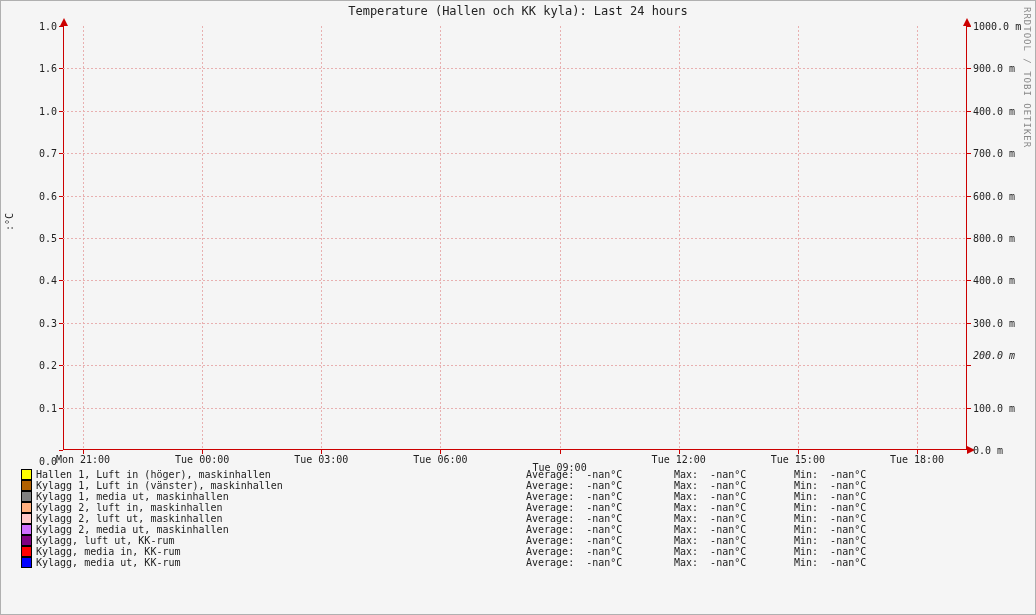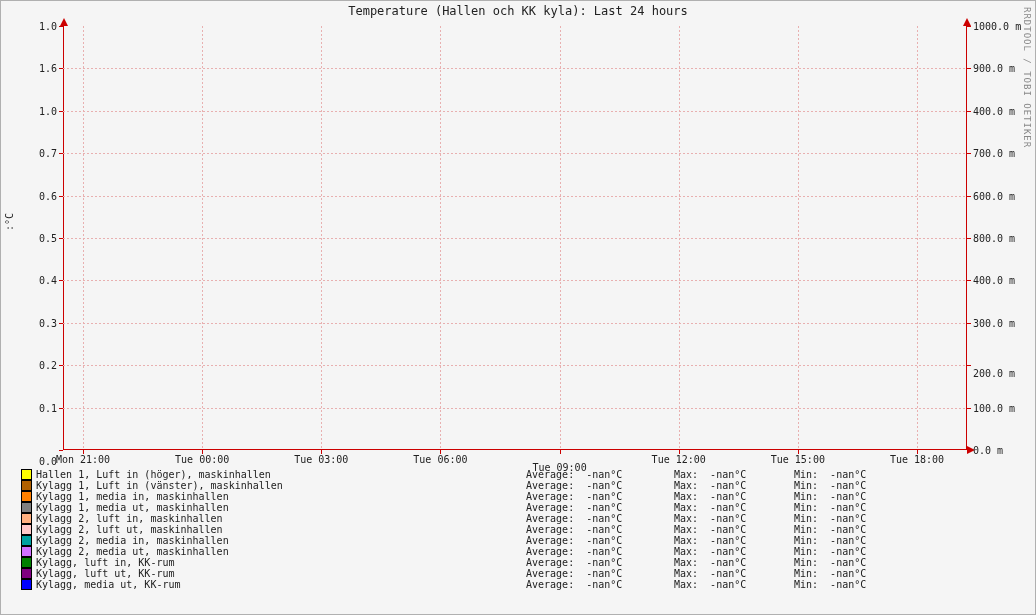--- a/index.html
+++ b/index.html
@@ -54,21 +54,21 @@
       <div class="ytick-right" style="top: 424px;">0.0 m</div>
       <div class="grid-h" style="top: 381.6px;"></div>
       <div class="tickmark" style="left: -4px; width: 4px; height: 1px; top: 381.6px;"></div>
       <div class="tickmark" style="right: -4px; width: 4px; height: 1px; top: 381.6px;"></div>
       <div class="ytick-left" style="top: 381.6px;">0.1</div>
       <div class="ytick-right" style="top: 381.6px;">100.0 m</div>
       <div class="grid-h" style="top: 339.2px;"></div>
       <div class="tickmark" style="left: -4px; width: 4px; height: 1px; top: 339.2px;"></div>
       <div class="tickmark" style="right: -4px; width: 4px; height: 1px; top: 339.2px;"></div>
       <div class="ytick-left" style="top: 339.2px;">0.2</div>
-      <div class="ytick-right" style="top: 347px;">200.0 m</div>
+      <div class="ytick-right" style="top: 329px; font-style: italic;">200.0 m</div>
       <div class="grid-h" style="top: 296.8px;"></div>
       <div class="tickmark" style="left: -4px; width: 4px; height: 1px; top: 296.8px;"></div>
       <div class="tickmark" style="right: -4px; width: 4px; height: 1px; top: 296.8px;"></div>
       <div class="ytick-left" style="top: 296.8px;">0.3</div>
       <div class="ytick-right" style="top: 296.8px;">300.0 m</div>
       <div class="grid-h" style="top: 254.4px;"></div>
       <div class="tickmark" style="left: -4px; width: 4px; height: 1px; top: 254.4px;"></div>
       <div class="tickmark" style="right: -4px; width: 4px; height: 1px; top: 254.4px;"></div>
       <div class="ytick-left" style="top: 254.4px;">0.4</div>
       <div class="ytick-right" style="top: 254.4px;">400.0 m</div>
@@ -123,23 +123,21 @@
       <div class="tickmark" style="bottom: -4px; height: 4px; width: 1px; left: 734.857px;"></div>
       <div class="xtick" style="left: 734.857px;">Tue 15:00</div>
       <div class="grid-v" style="left: 854px;"></div>
       <div class="tickmark" style="bottom: -4px; height: 4px; width: 1px; left: 854px;"></div>
       <div class="xtick" style="left: 854px;">Tue 18:00</div>
     </div>
 
   <div class="legend" id="legend">
       <div class="legend-row"><span class="swatch" style="background: rgb(255, 255, 0);"></span><span class="legend-name">Hallen 1, Luft in (höger), maskinhallen</span><span class="legend-stat stat-avg">Average:  -nan°C</span><span class="legend-stat stat-max">Max:  -nan°C</span><span class="legend-stat stat-min">Min:  -nan°C</span></div>
       <div class="legend-row"><span class="swatch" style="background: rgb(176, 96, 0);"></span><span class="legend-name">Kylagg 1, Luft in (vänster), maskinhallen</span><span class="legend-stat stat-avg">Average:  -nan°C</span><span class="legend-stat stat-max">Max:  -nan°C</span><span class="legend-stat stat-min">Min:  -nan°C</span></div>
-      <div class="legend-row"><span class="swatch" style="background: rgb(255, 128, 0);"></span><span class="legend-name">Kylagg 1, media in, maskinhallen</span><span class="legend-stat stat-avg">Average:  -nan°C</span><span class="legend-stat stat-max">Max:  -nan°C</span><span class="legend-stat stat-min">Min:  -nan°C</span></div>
       <div class="legend-row"><span class="swatch" style="background: rgb(128, 128, 128);"></span><span class="legend-name">Kylagg 1, media ut, maskinhallen</span><span class="legend-stat stat-avg">Average:  -nan°C</span><span class="legend-stat stat-max">Max:  -nan°C</span><span class="legend-stat stat-min">Min:  -nan°C</span></div>
       <div class="legend-row"><span class="swatch" style="background: rgb(255, 176, 128);"></span><span class="legend-name">Kylagg 2, luft in, maskinhallen</span><span class="legend-stat stat-avg">Average:  -nan°C</span><span class="legend-stat stat-max">Max:  -nan°C</span><span class="legend-stat stat-min">Min:  -nan°C</span></div>
       <div class="legend-row"><span class="swatch" style="background: rgb(255, 200, 200);"></span><span class="legend-name">Kylagg 2, luft ut, maskinhallen</span><span class="legend-stat stat-avg">Average:  -nan°C</span><span class="legend-stat stat-max">Max:  -nan°C</span><span class="legend-stat stat-min">Min:  -nan°C</span></div>
-      <div class="legend-row"><span class="swatch" style="background: rgb(0, 160, 160);"></span><span class="legend-name">Kylagg 2, media in, maskinhallen</span><span class="legend-stat stat-avg">Average:  -nan°C</span><span class="legend-stat stat-max">Max:  -nan°C</span><span class="legend-stat stat-min">Min:  -nan°C</span></div>
       <div class="legend-row"><span class="swatch" style="background: rgb(208, 112, 255);"></span><span class="legend-name">Kylagg 2, media ut, maskinhallen</span><span class="legend-stat stat-avg">Average:  -nan°C</span><span class="legend-stat stat-max">Max:  -nan°C</span><span class="legend-stat stat-min">Min:  -nan°C</span></div>
-      <div class="legend-row"><span class="swatch" style="background: rgb(0, 128, 0);"></span><span class="legend-name">Kylagg, luft in, KK-rum</span><span class="legend-stat stat-avg">Average:  -nan°C</span><span class="legend-stat stat-max">Max:  -nan°C</span><span class="legend-stat stat-min">Min:  -nan°C</span></div>
       <div class="legend-row"><span class="swatch" style="background: rgb(128, 0, 128);"></span><span class="legend-name">Kylagg, luft ut, KK-rum</span><span class="legend-stat stat-avg">Average:  -nan°C</span><span class="legend-stat stat-max">Max:  -nan°C</span><span class="legend-stat stat-min">Min:  -nan°C</span></div>
+      <div class="legend-row"><span class="swatch" style="background: rgb(255, 0, 0);"></span><span class="legend-name">Kylagg, media in, KK-rum</span><span class="legend-stat stat-avg">Average:  -nan°C</span><span class="legend-stat stat-max">Max:  -nan°C</span><span class="legend-stat stat-min">Min:  -nan°C</span></div>
       <div class="legend-row"><span class="swatch" style="background: rgb(0, 0, 255);"></span><span class="legend-name">Kylagg, media ut, KK-rum</span><span class="legend-stat stat-avg">Average:  -nan°C</span><span class="legend-stat stat-max">Max:  -nan°C</span><span class="legend-stat stat-min">Min:  -nan°C</span></div>
     </div>
 </div>
 
 </body></html>

